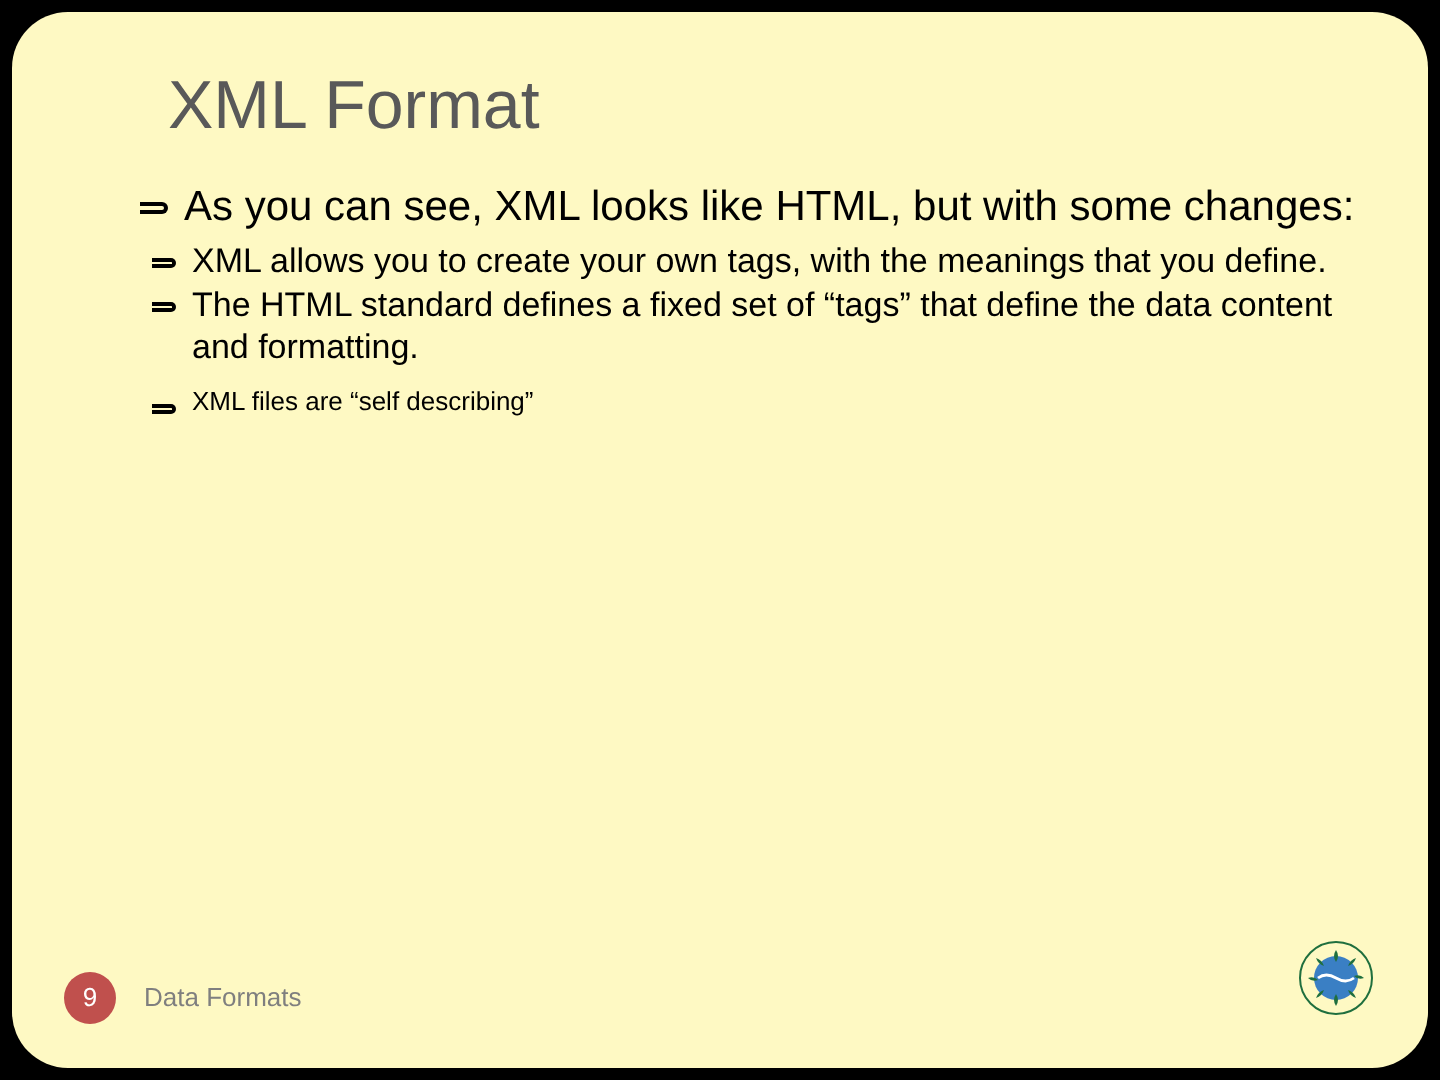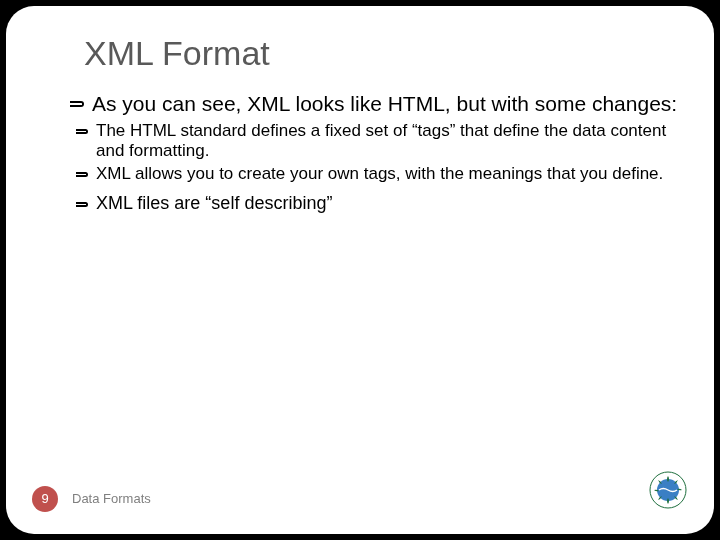--- a/index.html
+++ b/index.html
@@ -10,21 +10,21 @@
     background: #000;
     font-family: Arial, Helvetica, sans-serif;
     overflow: hidden;
   }
   .slide {
     position: relative;
     box-sizing: border-box;
     margin: 6px;
     width: 708px;
     height: 528px;
-    background: #ffffff;
+    background: #fef9c3;
     border-radius: 28px;
     padding: 24px 28px 0 28px;
   }
   .title {
     font-size: 34px;
     color: #595959;
     font-weight: 400;
     margin: 4px 0 18px 50px;
   }
   .content {
@@ -68,21 +68,21 @@
     width: 12px;
     height: 5px;
     border-top: 2px solid #000;
     border-right: 2px solid #000;
     border-bottom: 2px solid #000;
     border-top-right-radius: 7px;
     border-bottom-right-radius: 7px;
     box-sizing: border-box;
   }
   .lvl3 {
-    font-size: 18px;
+    font-size: 13px;
     line-height: 1.22;
     position: relative;
     padding-left: 20px;
     margin-left: 6px;
     margin-bottom: 2px;
   }
   .lvl3::before {
     content: "";
     position: absolute;
     left: 0;
@@ -135,22 +135,22 @@
 <body>
 
 <div class="slide">
 
   <div class="title">XML Format</div>
 
   <div class="content">
 
     <div class="group">
       <div class="lvl1">As you can see, XML looks like HTML, but with some changes:</div>
+      <div class="lvl2">XML allows you to create your own tags, with the meanings that you define.</div>
       <div class="lvl2">The HTML standard defines a fixed set of “tags” that define the data content and formatting.</div>
-      <div class="lvl2">XML allows you to create your own tags, with the meanings that you define.</div>
     </div>
 
     <div class="group">
       <div class="lvl3">XML files are “self describing”</div>
     </div>
 
   </div>
 
   <div class="footer">
     <div class="page-badge">9</div>

